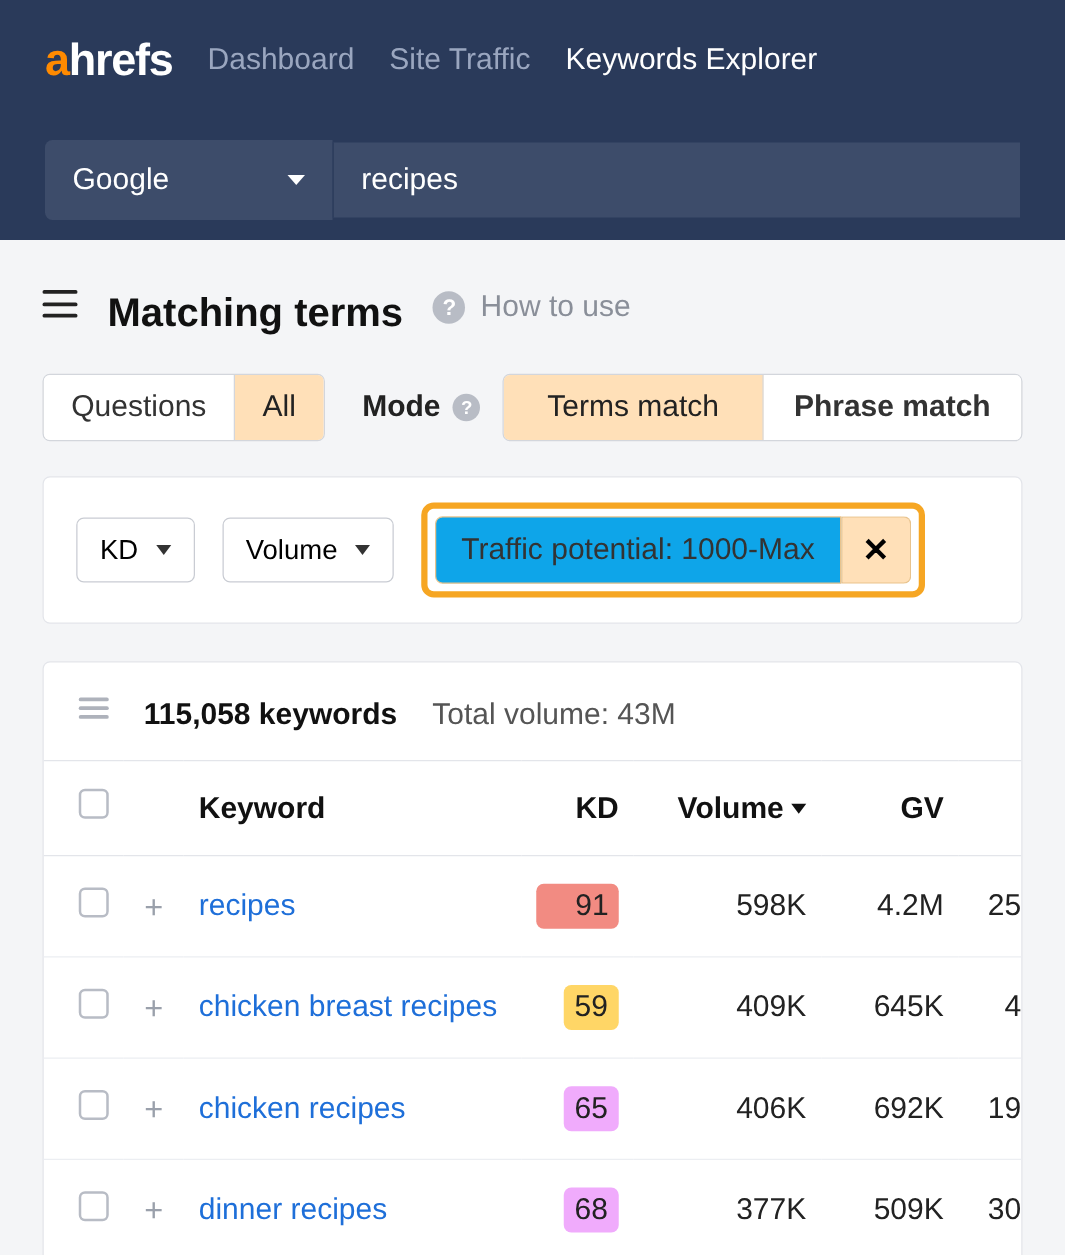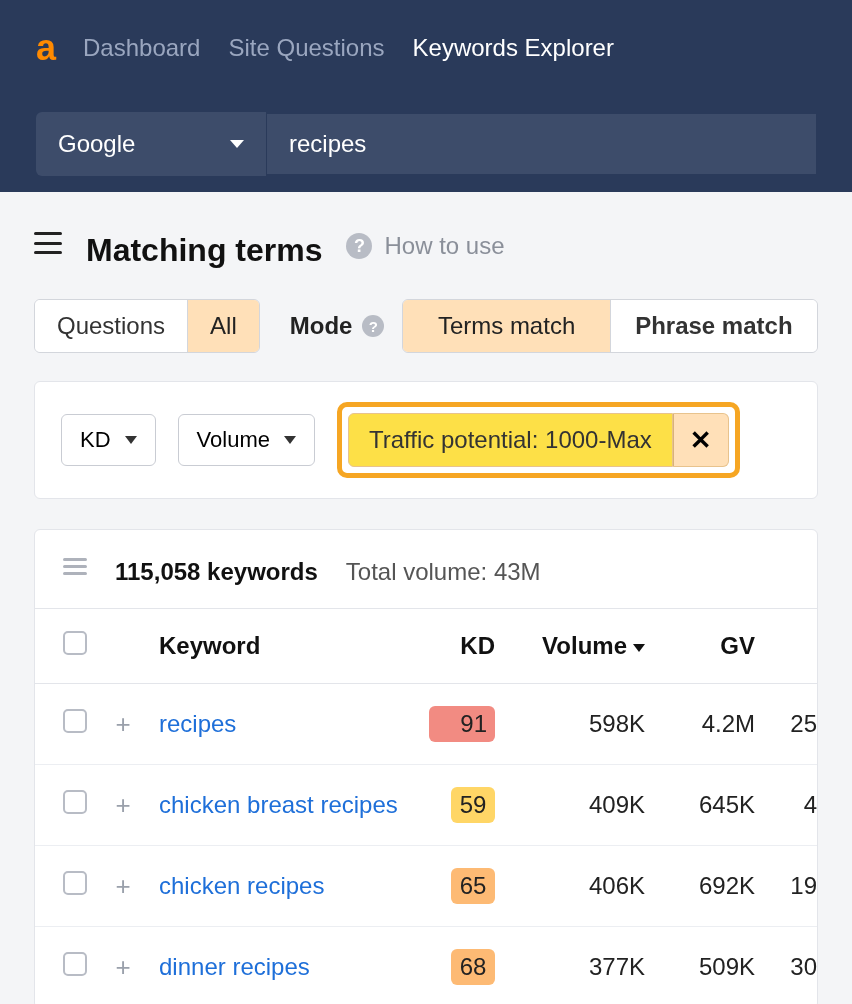--- a/index.html
+++ b/index.html
@@ -173,21 +173,21 @@
     border-top: 8px solid #333;
   }
   .highlight-wrap {
     border: 5px solid #f6a623;
     border-radius: 10px;
     padding: 6px;
     display: flex;
     align-items: stretch;
   }
   .tp-pill {
-    background: #fde047;
+    background: #0ea5e9;
     border: 1px solid #e8c38d;
     border-radius: 6px 0 0 6px;
     padding: 12px 20px;
     font-size: 24px;
     color: #333;
     display: flex; align-items: center;
   }
   .tp-close {
     background: #ffe0b8;
     border: 1px solid #e8c38d;
@@ -248,21 +248,21 @@
     display: inline-block;
     min-width: 44px;
     padding: 4px 8px;
     border-radius: 6px;
     font-weight: 500;
     text-align: center;
     color: #222;
   }
   .kd-red { background: #f28b82; padding-left: 31px; }
   .kd-yellow { background: #ffd666; }
-  .kd-orange { background: #fdba74; text-align: center; }
+  .kd-orange { background: #f0abfc; text-align: center; }
   .sort-caret {
     width: 0; height: 0; display: inline-block; margin-left: 6px; vertical-align: middle;
     border-left: 6px solid transparent;
     border-right: 6px solid transparent;
     border-top: 8px solid #111;
   }
   .col-check { width: 50px; padding-left: 28px !important; }
   .col-plus { width: 40px; }
   .col-kw { }
   .col-kd { width: 90px; }
@@ -270,23 +270,24 @@
   .col-gv { width: 110px; }
   .col-extra { width: 50px; padding-right: 0 !important; }
 </style>
 </head>
 <body>
 
 <div class="topbar">
   <div class="topbar-row1">
     <div class="logo">
       <span class="a">a</span>
+        <span class="rest">hrefs</span>
     </div>
     <div class="nav-link">Dashboard</div>
-    <div class="nav-link">Site Questions</div>
+    <div class="nav-link">Site Traffic</div>
     <div class="nav-link active">Keywords Explorer</div>
   </div>
   <div class="topbar-row2">
     <div class="se-select">
       <span>Google</span>
       <span class="caret"></span>
     </div>
     <input class="search-input" value="recipes" style="">
   </div>
 </div>

